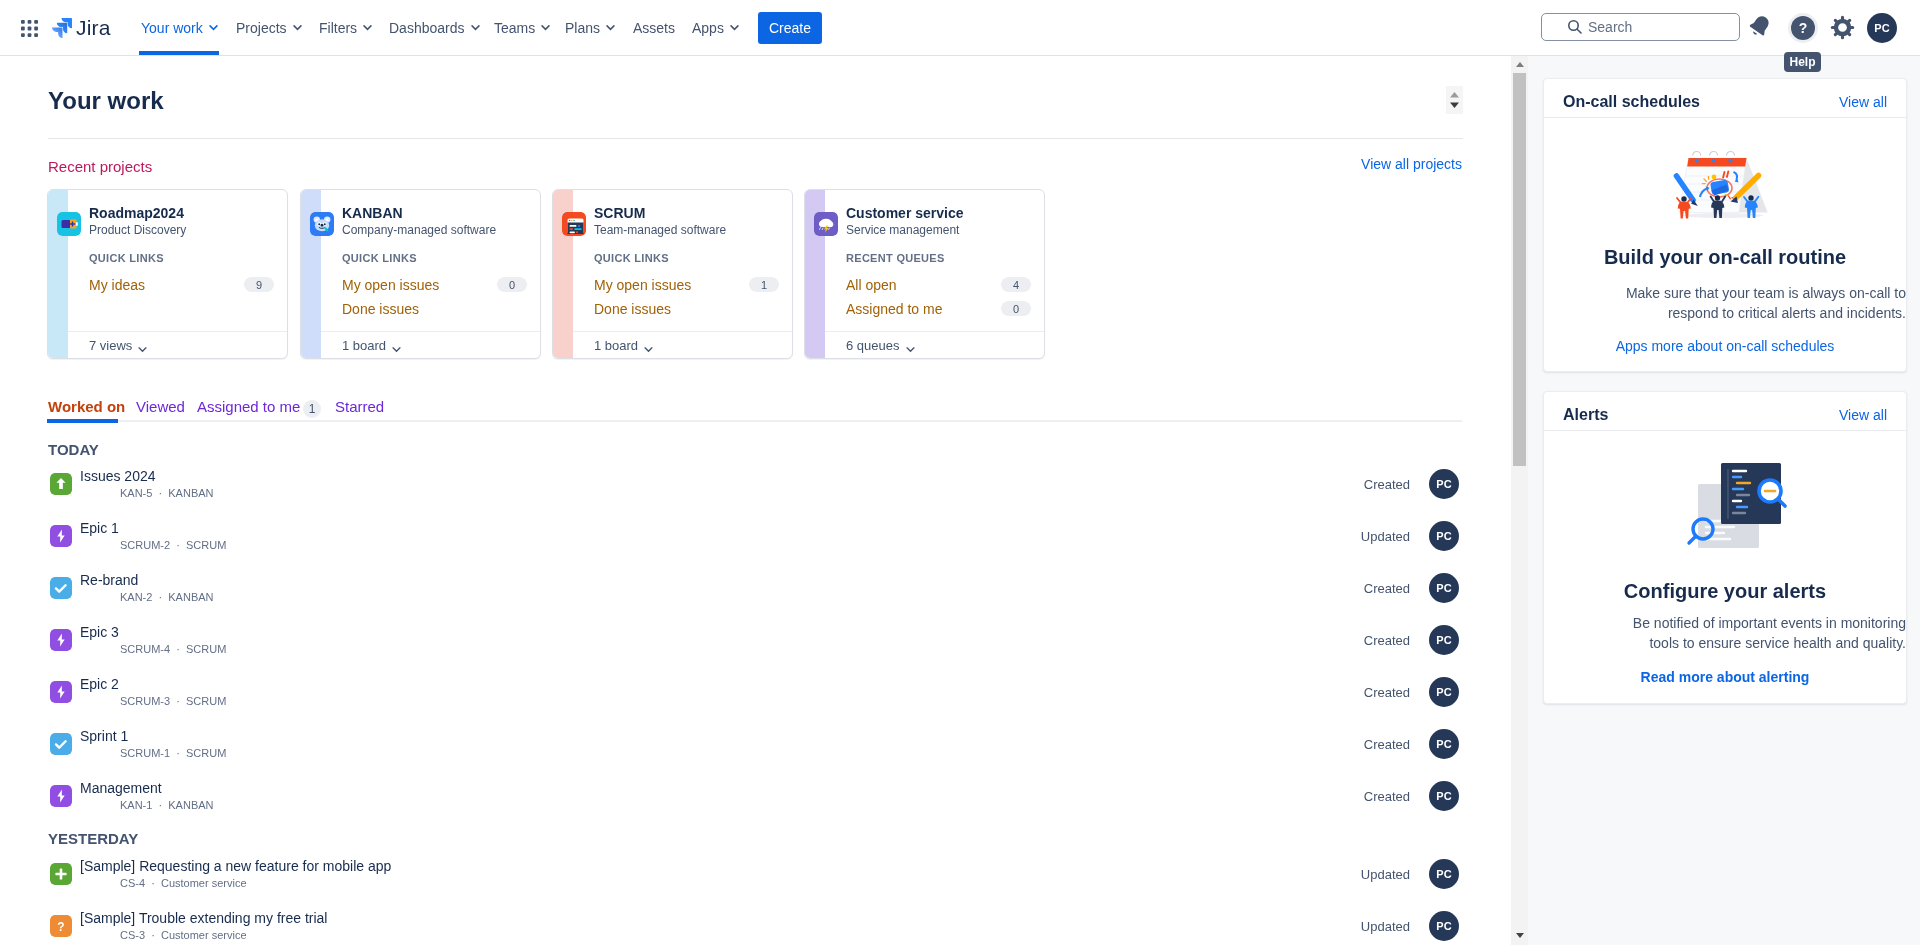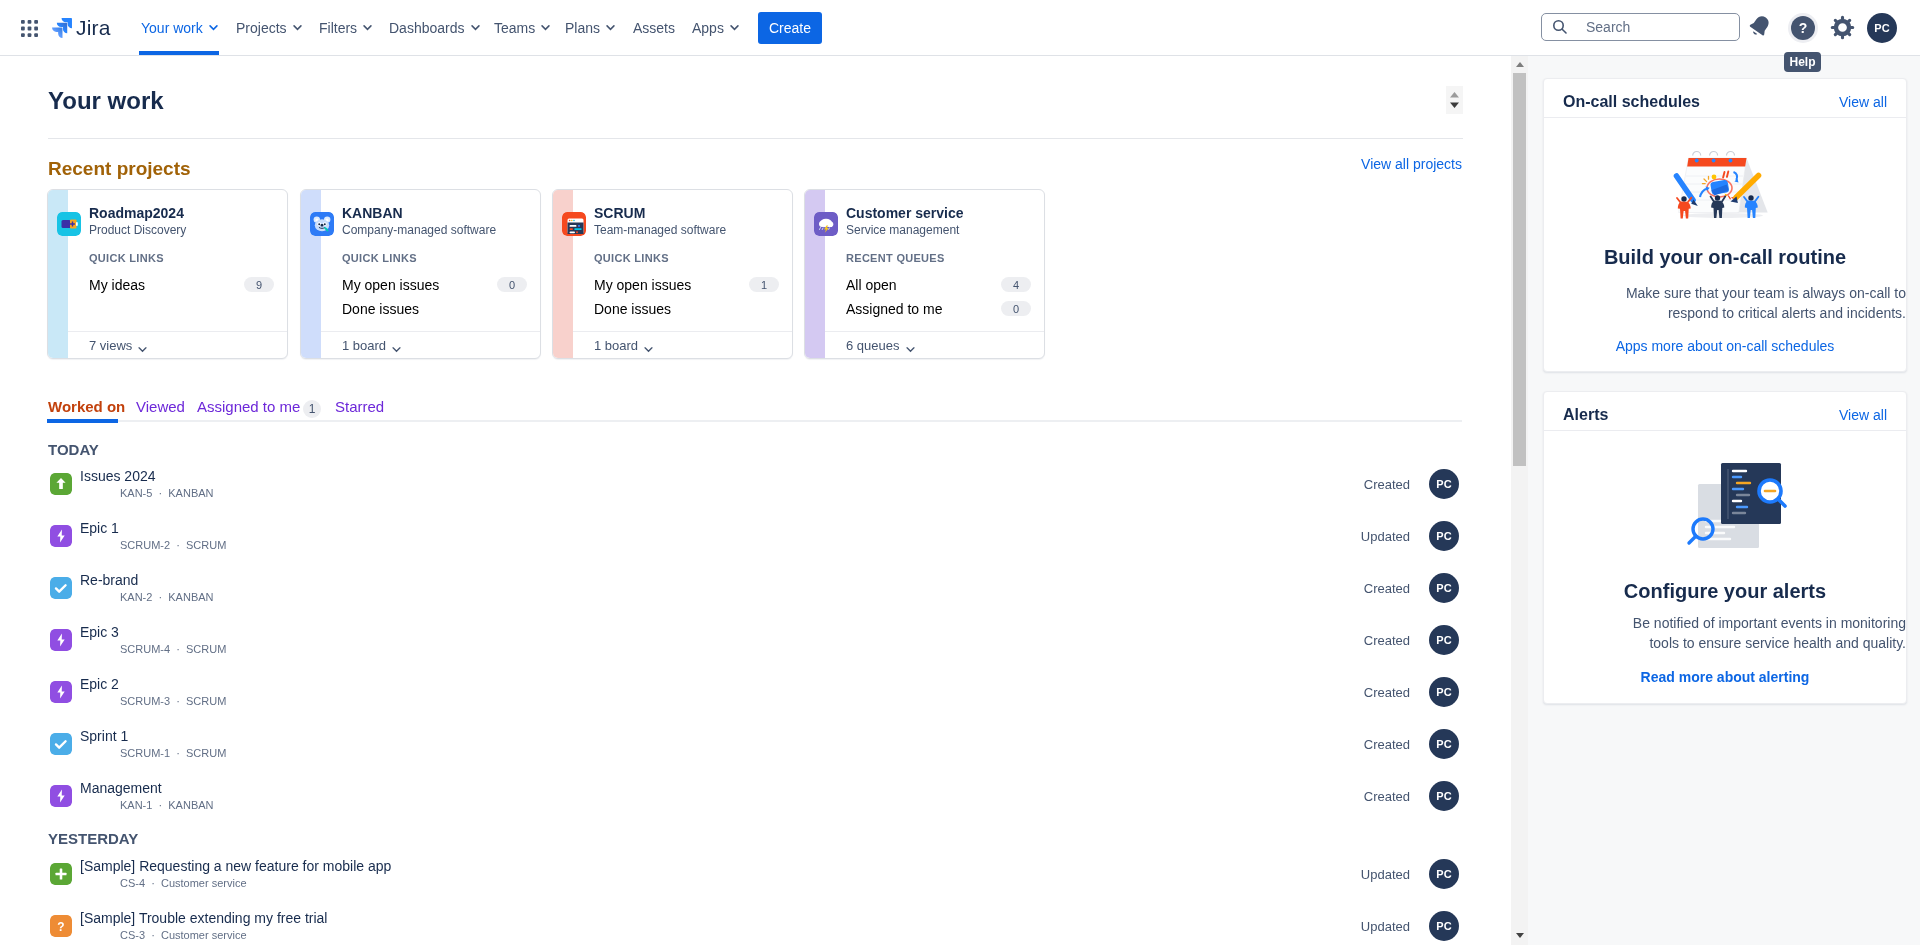--- a/index.html
+++ b/index.html
@@ -7,43 +7,43 @@
 body { font-family:"Liberation Sans", sans-serif; background:#fff; position:relative; }
 .abs { position:absolute; }
 
 
 #nav { position:absolute; left:0; top:0; width:1920px; height:56px; background:#fff; border-bottom:1px solid #DFE2E7; z-index:5; }
 .navitem { position:absolute; top:0; height:55px; display:flex; align-items:center; font-size:14px; font-weight:500; color:#44546F; gap:6px; }
 .navitem.active { color:#0C66E4; }
 .chev { width:9px; height:6px; }
 #uw { position:absolute; left:139px; top:51px; width:80px; height:4px; background:#0C66E4; }
 #createbtn { position:absolute; left:758px; top:12px; width:64px; height:32px; background:#0C66E4; border-radius:3px; color:#fff; font-size:14px; font-weight:500; display:flex; align-items:center; justify-content:center; }
-#searchbox { position:absolute; left:1541px; top:13px; width:199px; height:28px; border:1px solid #8590A2; border-radius:5px; display:flex; align-items:center; padding-left:10px; gap:18px; }
+#searchbox { position:absolute; left:1541px; top:13px; width:199px; height:28px; border:1px solid #8590A2; border-radius:5px; display:flex; align-items:center; padding-left:25px; gap:5px; }
 #searchbox span { color:#626F86; font-size:14px; }
 #helpbtn { position:absolute; left:1788px; top:13px; width:30px; height:30px; border-radius:50%; background:#EDEEF2; display:flex; align-items:center; justify-content:center; }
 #helpbtn .inner { width:24px; height:24px; border-radius:50%; background:#44546F; color:#fff; font-size:14px; font-weight:700; display:flex; align-items:center; justify-content:center; }
 #tooltip { position:absolute; left:1784px; top:52px; width:37px; height:20px; background:#44546F; border-radius:4px; color:#fff; font-size:12px; font-weight:600; display:flex; align-items:center; justify-content:center; z-index:9; }
 #avatar { position:absolute; left:1867px; top:13px; width:30px; height:30px; border-radius:50%; background:#253858; color:#fff; font-size:11px; font-weight:700; display:flex; align-items:center; justify-content:center; }
 
 
 #main { position:absolute; left:0; top:56px; width:1511px; height:889px; background:#fff; }
 h1 { position:absolute; left:48px; top:87px; font-size:24px; font-weight:600; color:#172B4D; }
 #spinner { position:absolute; left:1446px; top:86px; width:17px; height:28px; background:#F5F5F5; }
 #hr1 { position:absolute; left:48px; top:138px; width:1415px; height:1px; background:#E4E6EA; }
-#recentH { position:absolute; left:48px; top:158px; font-size:19px; font-weight:700; color:#a16207; }
+#recentH { position:absolute; left:48px; top:158px; font-size:15px; font-weight:400; color:#be185d; }
 #viewallp { position:absolute; left:1302px; top:156px; width:160px; text-align:right; font-size:14px; color:#0C66E4; }
 
 
 .pcard { position:absolute; top:189px; width:241px; height:170px; background:#fff; border:1px solid #DCDFE4; border-radius:6px; overflow:hidden; box-shadow:0 1px 1px rgba(9,30,66,0.06); }
 .stripe { position:absolute; left:0; top:0; width:20px; height:100%; }
 .picon { position:absolute; left:9px; top:22px; width:24px; height:24px; border-radius:5px; }
 .pname { position:absolute; left:41px; top:15px; font-size:14px; font-weight:700; color:#172B4D; }
 .psub { position:absolute; left:41px; top:33px; font-size:12px; color:#44546F; }
 .plabel { position:absolute; left:41px; top:62px; font-size:11px; font-weight:700; color:#626F86; letter-spacing:0.3px; }
-.prow { position:absolute; left:41px; font-size:14px; color:#000000; }
+.prow { position:absolute; left:41px; font-size:14px; color:#a16207; }
 .pill { position:absolute; font-size:11px; color:#44546F; background:#EDEEF1; border-radius:8px; width:30px; height:15px; display:flex; align-items:center; justify-content:center; }
 .pdiv { position:absolute; left:20px; top:141px; right:0; height:1px; background:#EBECF0; }
 .pfoot { position:absolute; left:41px; top:148px; font-size:13px; color:#44546F; display:flex; align-items:flex-end; gap:6px; }
 
 
 #tabline { position:absolute; left:48px; top:420px; width:1414px; height:2px; background:#EDEFF2; }
 #tabblue { position:absolute; left:47px; top:419px; width:71px; height:4px; background:#0C66E4; }
 .tab { position:absolute; top:398px; font-size:15px; font-weight:500; color:#6d28d9; }
 .tab.active { color:#c2410c; font-weight:600; }
 #tabbadge { position:absolute; left:303px; top:400px; width:18px; height:18px; border-radius:50%; background:#EDEEF1; color:#44546F; font-size:12px; display:flex; align-items:center; justify-content:center; }

